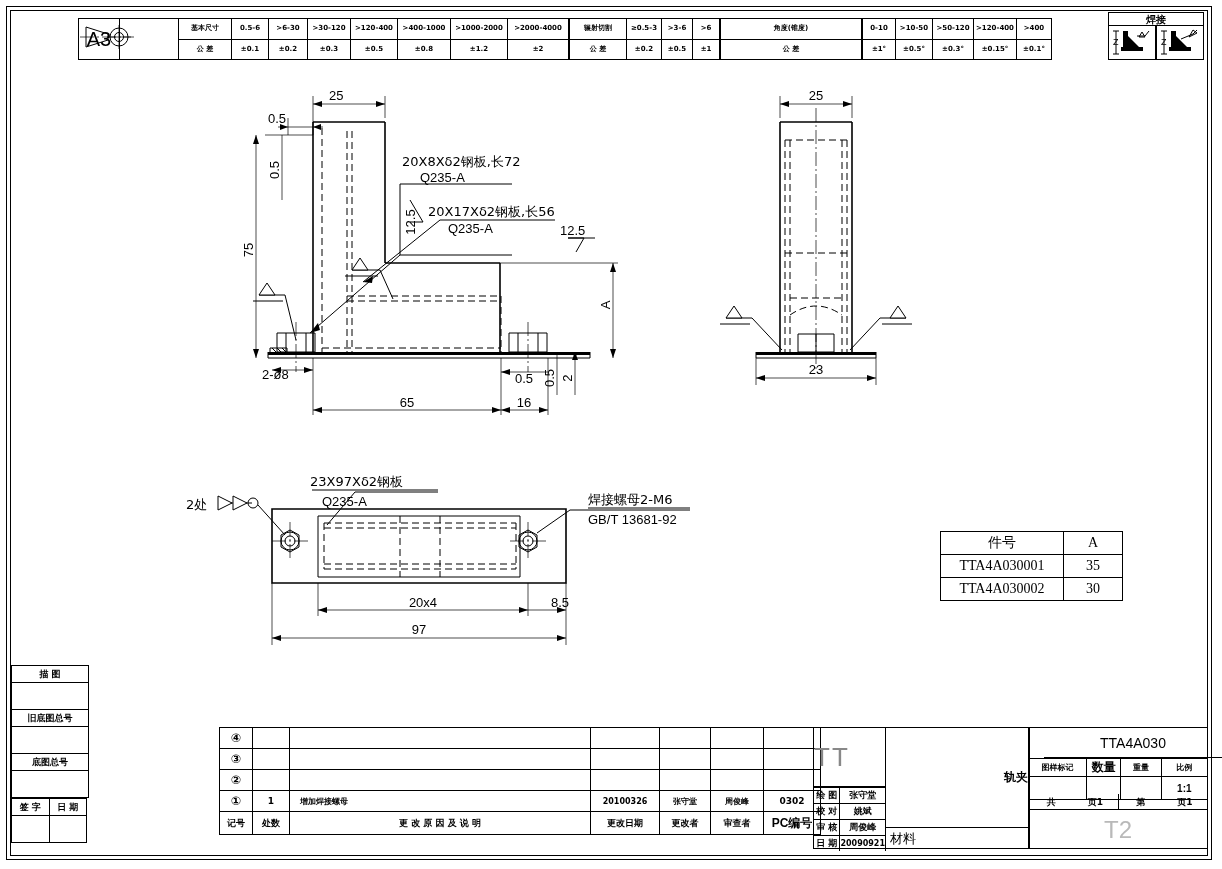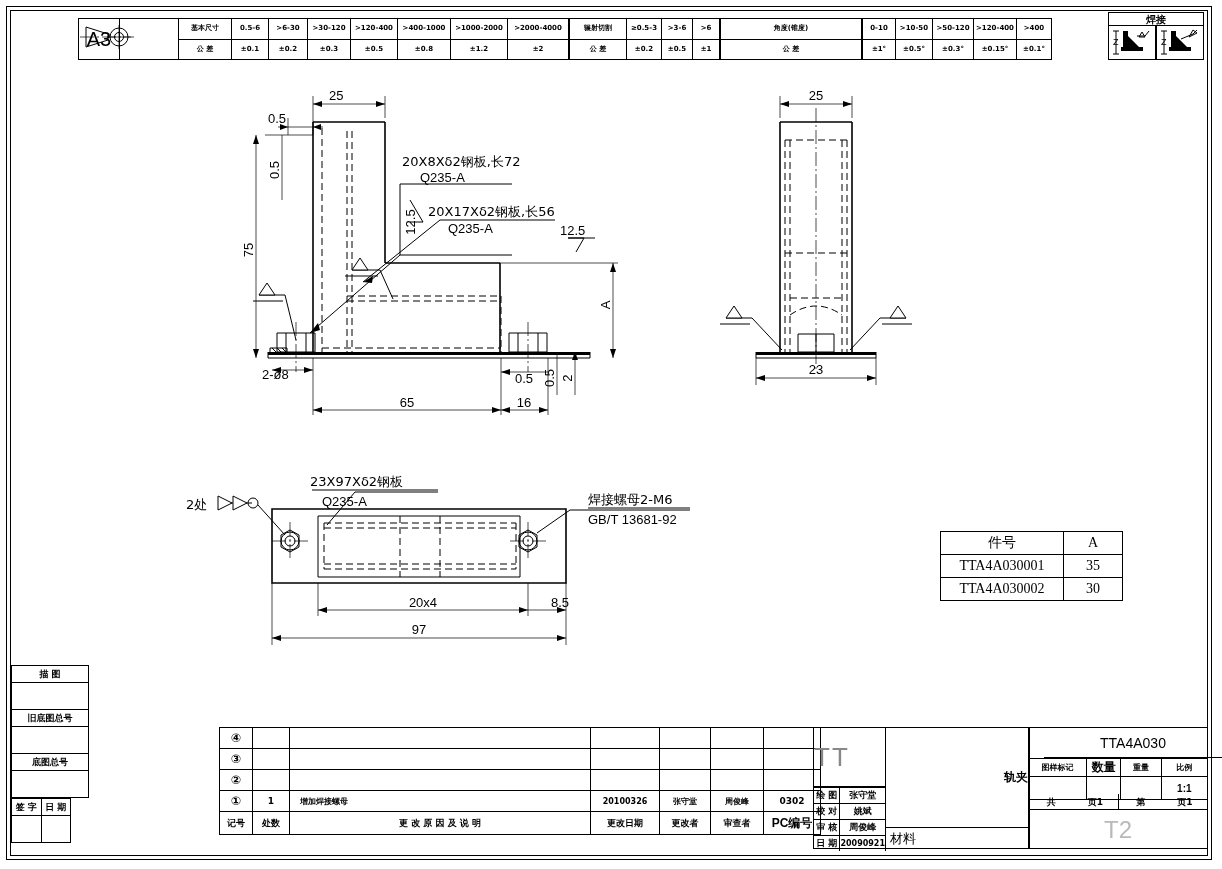--- a/index.html
+++ b/index.html
@@ -446,21 +446,21 @@
             <td style="height:26px;"></td>
           </tr>
       <tr>
             <td style="height:16px;" class="cnb">底图总号</td>
           </tr>
       <tr>
             <td style="height:26px;"></td>
           </tr>
     </tbody>
       </table>
-    <table class="ttl-tbl" style="width:60px;">
+    <table class="ttl-tbl" style="width:76px;">
       <tbody>
           <tr>
         <td style="width:39px;height:16px;" class="cnb">签 字</td>
         <td style="width:39px;height:16px;" class="cnb">日 期</td>
       </tr>
       <tr>
         <td style="height:26px;"></td>
         <td style="height:26px;"></td>
       </tr>
     </tbody>

